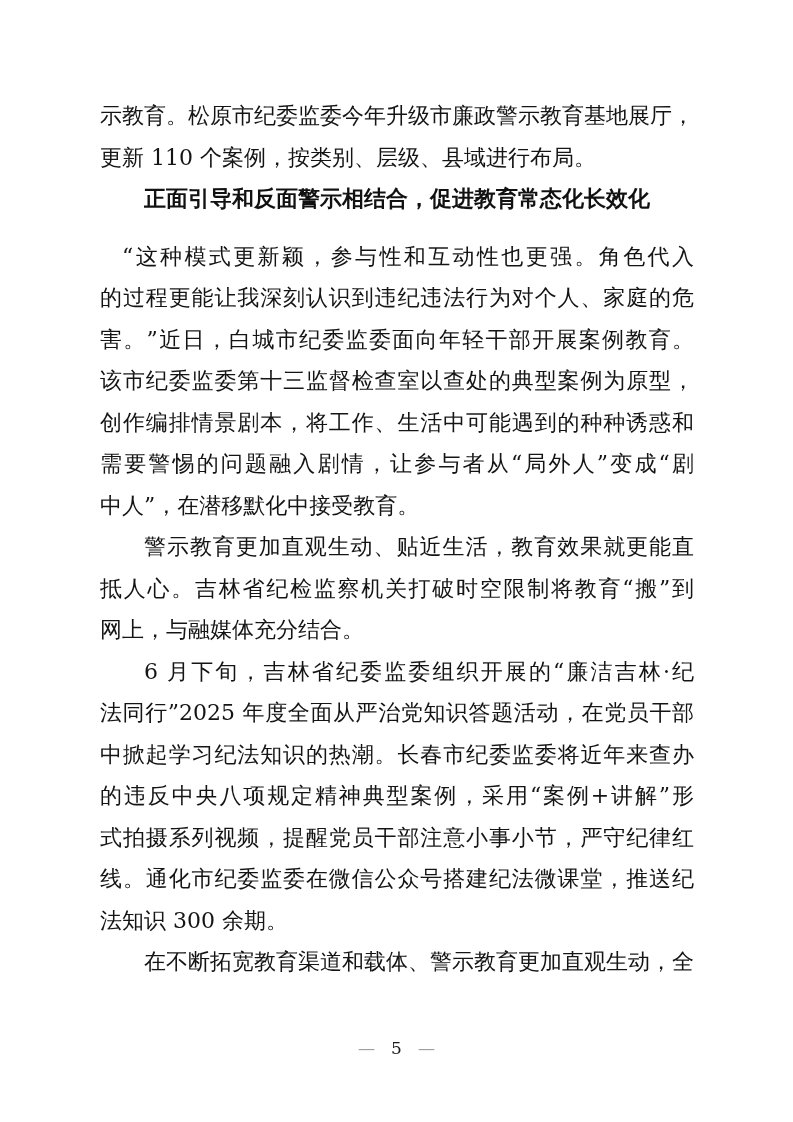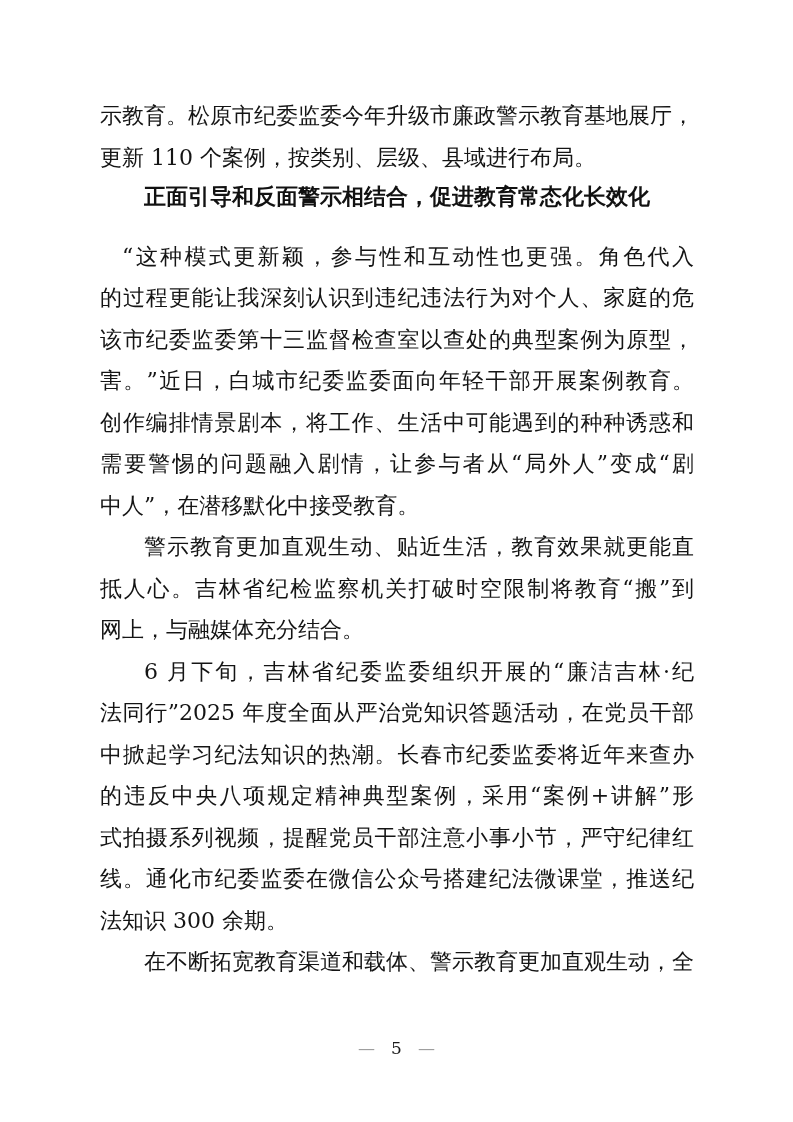--- a/index.html
+++ b/index.html
@@ -39,21 +39,21 @@
     text-align-last: justify;
   }
   .line.indent {
     text-indent: 2em;
   }
   .line.indent-quote {
     text-indent: 1em;
     margin-top: 16px;
   }
   .line.heading {
-    font-family: Liberation Mono, monospace;
+    font-family: Liberation Serif, serif;
     font-weight: bold;
     white-space: normal;
     text-align: right;
     text-align-last: center;
     text-indent: 0;
     color: #111111;
   }
   .footer {
     position: absolute;
     left: 0;
@@ -78,22 +78,22 @@
 </head>
 <body>
 
 <div class="page">
   <div class="text-block" id="text-block">
       <div class="line justified">示教育。松原市纪委监委今年升级市廉政警示教育基地展厅，</div>
       <div class="line">更新 110 个案例，按类别、层级、县域进行布局。</div>
       <div class="line heading">正面引导和反面警示相结合，促进教育常态化长效化</div>
       <div class="line justified indent-quote">“这种模式更新颖，参与性和互动性也更强。角色代入</div>
       <div class="line justified">的过程更能让我深刻认识到违纪违法行为对个人、家庭的危</div>
+      <div class="line justified">害。”近日，白城市纪委监委面向年轻干部开展案例教育。</div>
       <div class="line justified">该市纪委监委第十三监督检查室以查处的典型案例为原型，</div>
-      <div class="line justified">害。”近日，白城市纪委监委面向年轻干部开展案例教育。</div>
       <div class="line justified">创作编排情景剧本，将工作、生活中可能遇到的种种诱惑和</div>
       <div class="line justified">需要警惕的问题融入剧情，让参与者从“局外人”变成“剧</div>
       <div class="line">中人”，在潜移默化中接受教育。</div>
       <div class="line justified indent">警示教育更加直观生动、贴近生活，教育效果就更能直</div>
       <div class="line justified">抵人心。吉林省纪检监察机关打破时空限制将教育“搬”到</div>
       <div class="line">网上，与融媒体充分结合。</div>
       <div class="line justified indent">6 月下旬，吉林省纪委监委组织开展的“廉洁吉林·纪</div>
       <div class="line justified">法同行”2025 年度全面从严治党知识答题活动，在党员干部</div>
       <div class="line justified">中掀起学习纪法知识的热潮。长春市纪委监委将近年来查办</div>
       <div class="line justified">的违反中央八项规定精神典型案例，采用“案例+讲解”形</div>

